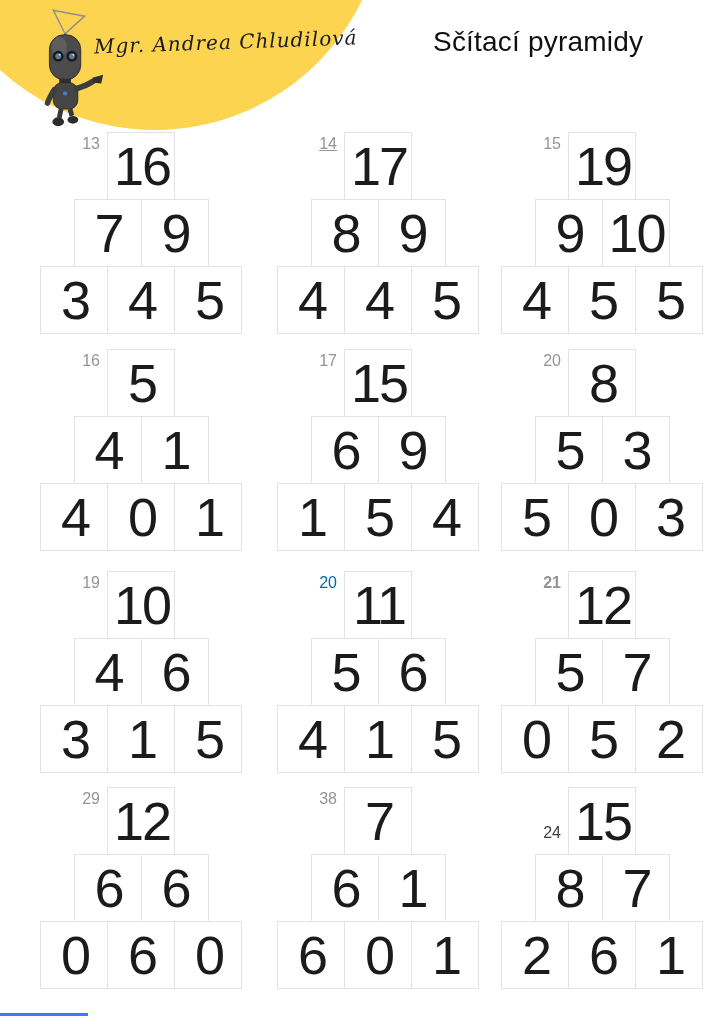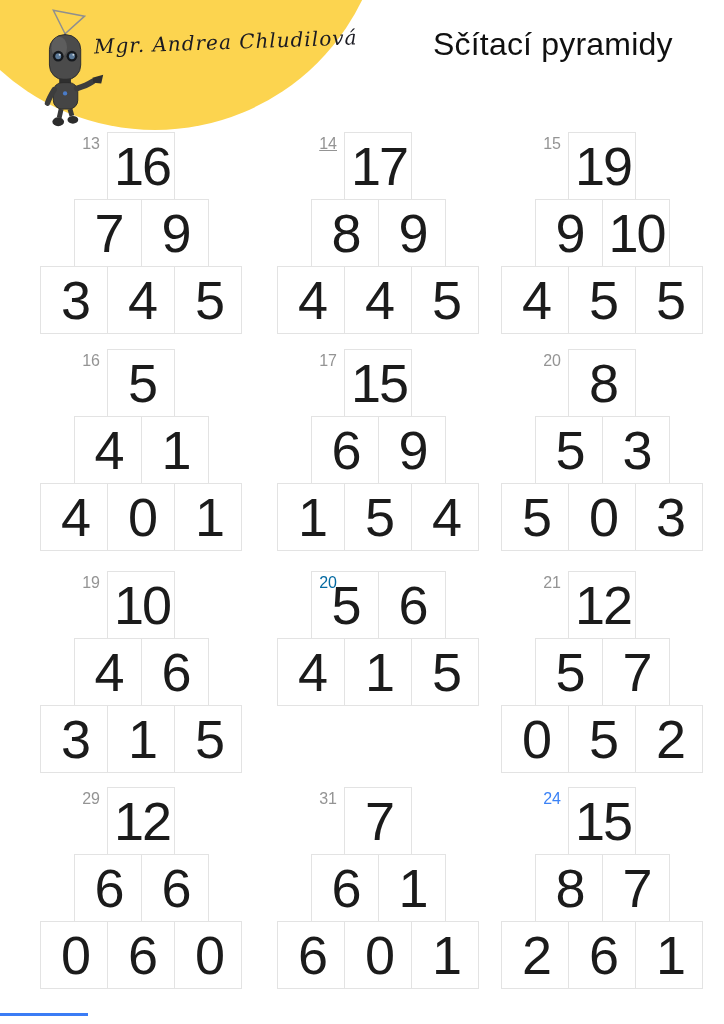--- a/index.html
+++ b/index.html
@@ -13,21 +13,21 @@
   }
   .robot{position:absolute;left:24px;top:6px;}
   .signature{
     position:absolute;left:94px;top:30px;
     font-family:"DejaVu Serif",serif;font-style:italic;
     font-size:20px;color:#1a1a22;white-space:nowrap;
     transform:rotate(-2deg);letter-spacing:1px;
   }
   .title{
     position:absolute;left:433px;top:26px;
-    font-size:32px;color:#101010;letter-spacing:0.2px;
+    font-size:28px;color:#101010;letter-spacing:0.2px;
   }
   .pyramid-grid{position:absolute;inset:0;}
   .pyramid{position:absolute;width:204px;}
   .p-label{
     position:absolute;top:3px;left:17px;width:44px;text-align:right;
     font-size:16px;color:#949494;
   }
   .prow{display:flex;justify-content:center;}
   .prow + .prow{margin-top:-1px;}
   .cell{
@@ -176,32 +176,35 @@
           <div class="cell">6</div>
         </div>
     <div class="prow row-bot">
           <div class="cell">3</div>
           <div class="cell">1</div>
           <div class="cell">5</div>
         </div>
   </div>
       <div class="pyramid" style="left: 276px; top: 571px;">
     <div class="p-label" style="color: #0369a1;">20</div>
+    <div class="prow row-top">
+          <div class="cell">11</div>
+        </div>
     <div class="prow row-mid">
           <div class="cell">5</div>
           <div class="cell">6</div>
         </div>
     <div class="prow row-bot">
           <div class="cell">4</div>
           <div class="cell">1</div>
           <div class="cell">5</div>
         </div>
   </div>
       <div class="pyramid" style="left: 500px; top: 571px;">
-    <div class="p-label" style="color: rgb(148, 148, 148);">21</div>
+    <div class="p-label" style="color: rgb(148, 148, 148); font-weight: bold;">21</div>
     <div class="prow row-top">
           <div class="cell">12</div>
         </div>
     <div class="prow row-mid">
           <div class="cell">5</div>
           <div class="cell">7</div>
         </div>
     <div class="prow row-bot">
           <div class="cell">0</div>
           <div class="cell">5</div>
@@ -217,36 +220,36 @@
           <div class="cell">6</div>
           <div class="cell">6</div>
         </div>
     <div class="prow row-bot">
           <div class="cell">0</div>
           <div class="cell">6</div>
           <div class="cell">0</div>
         </div>
   </div>
       <div class="pyramid" style="left: 276px; top: 787px;">
-    <div class="p-label" style="color: rgb(148, 148, 148);">31</div>
+    <div class="p-label" style="color: rgb(148, 148, 148);">38</div>
     <div class="prow row-top">
           <div class="cell">7</div>
         </div>
     <div class="prow row-mid">
           <div class="cell">6</div>
           <div class="cell">1</div>
         </div>
     <div class="prow row-bot">
           <div class="cell">6</div>
           <div class="cell">0</div>
           <div class="cell">1</div>
         </div>
   </div>
       <div class="pyramid" style="left: 500px; top: 787px;">
-    <div class="p-label" style="color: #3b82f6;">24</div>
+    <div class="p-label" style="color: #404040; margin-top: 34px;">24</div>
     <div class="prow row-top">
           <div class="cell">15</div>
         </div>
     <div class="prow row-mid">
           <div class="cell">8</div>
           <div class="cell">7</div>
         </div>
     <div class="prow row-bot">
           <div class="cell">2</div>
           <div class="cell">6</div>

